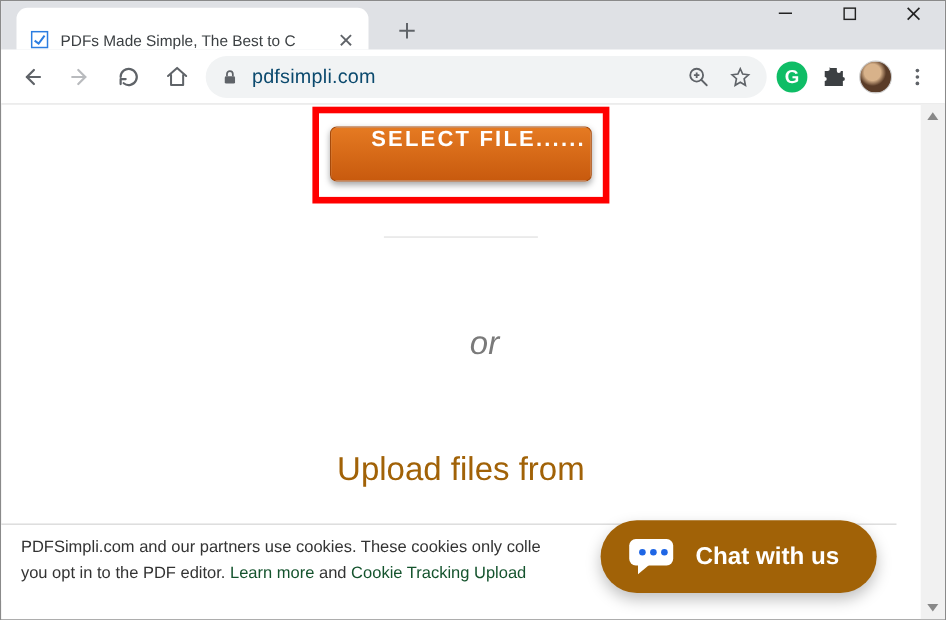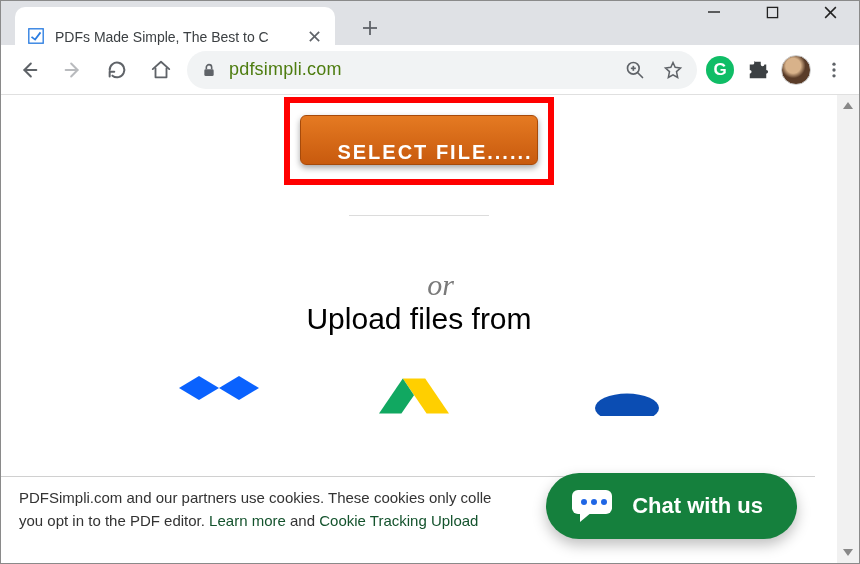--- a/index.html
+++ b/index.html
@@ -23,21 +23,21 @@
 
   
   .toolbar { height: 50px; background: #fff; border-bottom: 1px solid #e0e0e0; display: flex; align-items: center; padding: 0 10px; gap: 8px; }
   .nav-btn { width: 36px; height: 36px; display:flex; align-items:center; justify-content:center; border-radius:50%; color:#5f6368; }
   .nav-btn.disabled { color: #b9bbbe; }
   .omnibox {
     flex: 1; height: 38px; background: #f1f3f4; border-radius: 19px;
     display: flex; align-items: center; padding: 0 14px; gap: 12px; color:#202124;
   }
   .lock-icon { width: 16px; height: 16px; color:#5f6368; }
-  .url-text { font-size: 18px; color:#4d7c0f; letter-spacing: 0.2px; }
+  .url-text { font-size: 18px; color:#0c4a6e; letter-spacing: 0.2px; }
   .omnibox-right { margin-left: auto; display:flex; align-items:center; gap: 18px; }
   .omni-icon { width: 20px; height: 20px; color:#5f6368; }
   .ext-icon { width: 30px; height: 30px; display:flex; align-items:center; justify-content:center; }
   .g-badge { width:28px; height:28px; border-radius:50%; background:#0fbd66; color:#fff; font-weight:bold; font-size:17px; display:flex; align-items:center; justify-content:center; }
   .avatar { width:30px; height:30px; border-radius:50%; background: radial-gradient(circle at 40% 35%, #d8b28a 0 30%, #5a3c28 50% 100%); border:1px solid #ccc; }
   .menu-dots { width: 30px; height: 30px; display:flex; align-items:center; justify-content:center; color:#5f6368;}
 
   
   .content-wrap { flex:1; position:relative; display:flex; }
   .page { flex:1; overflow: hidden; position: relative; text-align:center; color:#333; }
@@ -48,42 +48,42 @@
 
   .highlight-box{
     width: 270px; margin: 0 auto; margin-top: 2px;
     border: 6px solid #ff0000; padding: 12px 10px 14px 10px;
   }
   .select-btn{
     width: 100%; height: 50px;
     background: linear-gradient(#e57a22, #c85a0e);
     border: 1px solid #a74a0a; border-radius: 6px;
     color:#fff; font-weight:bold; font-size:20px; letter-spacing:2px;
-    display:flex; align-items:flex-end; justify-content:center;
+    display:flex; align-items:flex-start; justify-content:center;
     box-shadow: 0 3px 6px rgba(0,0,0,0.35);
     padding-left: 32px;
   }
   .small-sep{ width: 140px; height:1px; background:#dcdcdc; margin: 30px auto 0 auto;}
-  .or-text{ font-style: italic; font-size: 30px; color:#7a7a7a; margin-top: 52px; font-family: Liberation Serif, serif; padding-left: 43px;}
-  .upload-text{ font-size: 30px; color:#000000; }
+  .or-text{ font-style: italic; font-size: 30px; color:#7a7a7a; margin-top: 80px; font-family: Liberation Sans, sans-serif; padding-left: 43px;}
+  .upload-text{ font-size: 30px; color:#a16207; margin-top: 80px; }
   .providers{ display:flex; justify-content:center; gap:120px; margin-top: 40px; }
   .prov{ width:80px; height:40px; }
 
   
   .cookie-banner{
     position:absolute; left:0; right:22px; bottom:17px; background:#fff;
     border-top:1px solid #d0d0d0; padding: 10px 18px 14px 18px; font-size:15px; color:#333; text-align:left;
     line-height: 1.5;
   }
   .cookie-banner a{ color:#14532d; text-decoration:none; }
 
   
   .chat-widget{
     position:absolute; right: 40px; bottom: 24px;
-    background:#15803d; color:#fff; height:66px; border-radius:33px;
+    background:#a16207; color:#fff; height:66px; border-radius:33px;
     display:flex; align-items:center; padding: 0 34px 0 24px; gap:18px;
     box-shadow: 0 6px 14px rgba(0,0,0,0.25);
   }
   .chat-widget .bubble-icon{ width:44px; height:36px; }
   .chat-label{ font-size:22px; font-weight:bold; }
 
   
   svg { display:block; }
 </style>
 </head>

